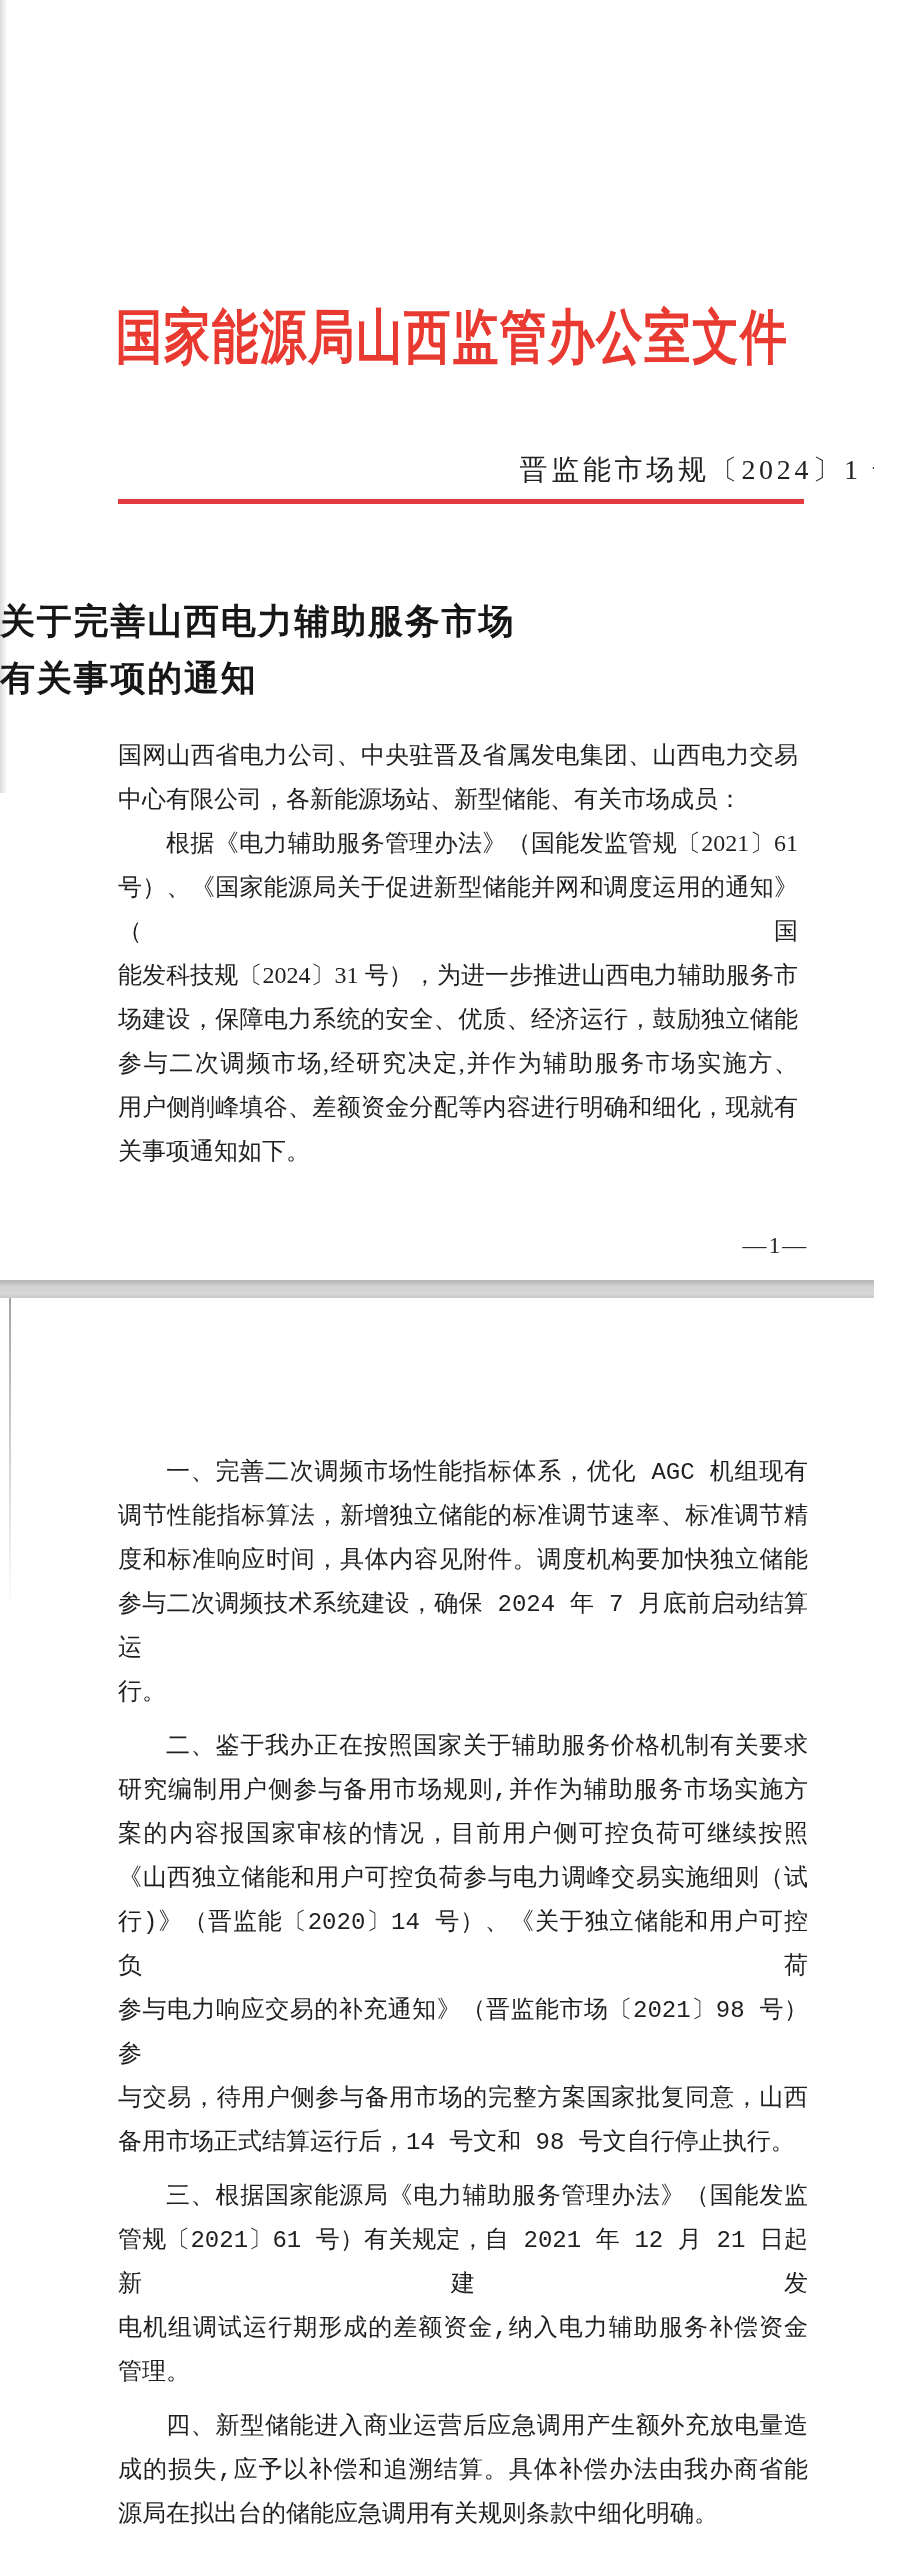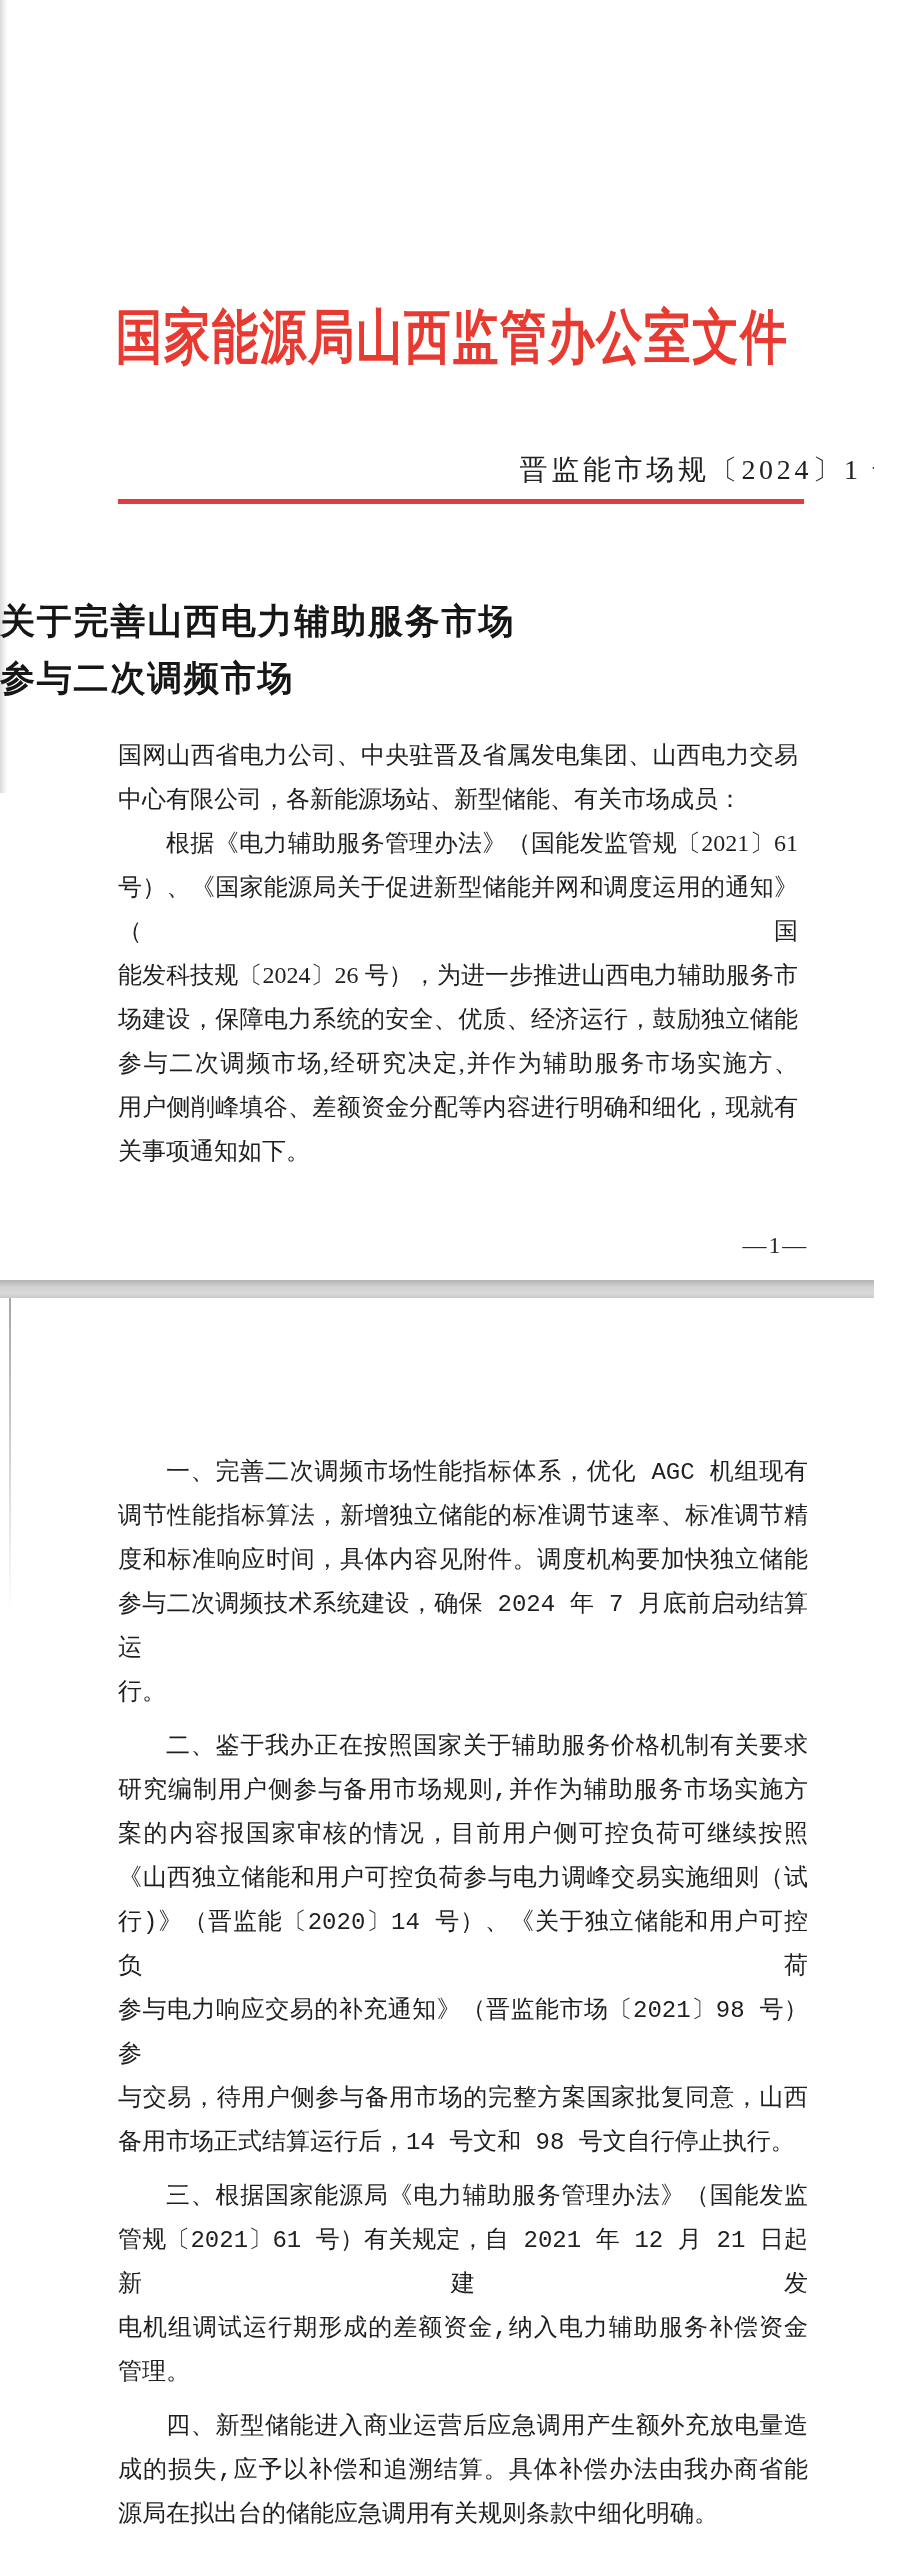--- a/index.html
+++ b/index.html
@@ -80,29 +80,29 @@
   <div class="page page1">
 
     <div class="red-header" style="color: rgb(233, 58, 49);">国家能源局山西监管办公室文件</div>
 
     <div class="doc-number">晋监能市场规〔2024〕1 号</div>
 
     <div class="red-rule" style="background: rgb(226, 59, 64);"></div>
 
     <div class="doc-title">
       <div>关于完善山西电力辅助服务市场</div>
-      <div>参与二次调频市场</div>
+      <div>有关事项的通知</div>
     </div>
 
     <div class="body-block">
       <div class="bline">国网山西省电力公司、中央驻晋及省属发电集团、山西电力交易</div>
       <div class="bline last">中心有限公司，各新能源场站、新型储能、有关市场成员：</div>
       <div class="bline indent">根据《电力辅助服务管理办法》（国能发监管规〔2021〕61</div>
       <div class="bline">号）、《国家能源局关于促进新型储能并网和调度运用的通知》（国</div>
-      <div class="bline">能发科技规〔2024〕26 号），为进一步推进山西电力辅助服务市</div>
+      <div class="bline">能发科技规〔2024〕31 号），为进一步推进山西电力辅助服务市</div>
       <div class="bline">场建设，保障电力系统的安全、优质、经济运行，鼓励独立储能</div>
       <div class="bline">参与二次调频市场,经研究决定,并作为辅助服务市场实施方、</div>
       <div class="bline">用户侧削峰填谷、差额资金分配等内容进行明确和细化，现就有</div>
       <div class="bline last">关事项通知如下。</div>
     </div>
 
     <div class="page-marker marker-right">—1—</div>
   </div>
 
   <div class="page-gap"></div>

